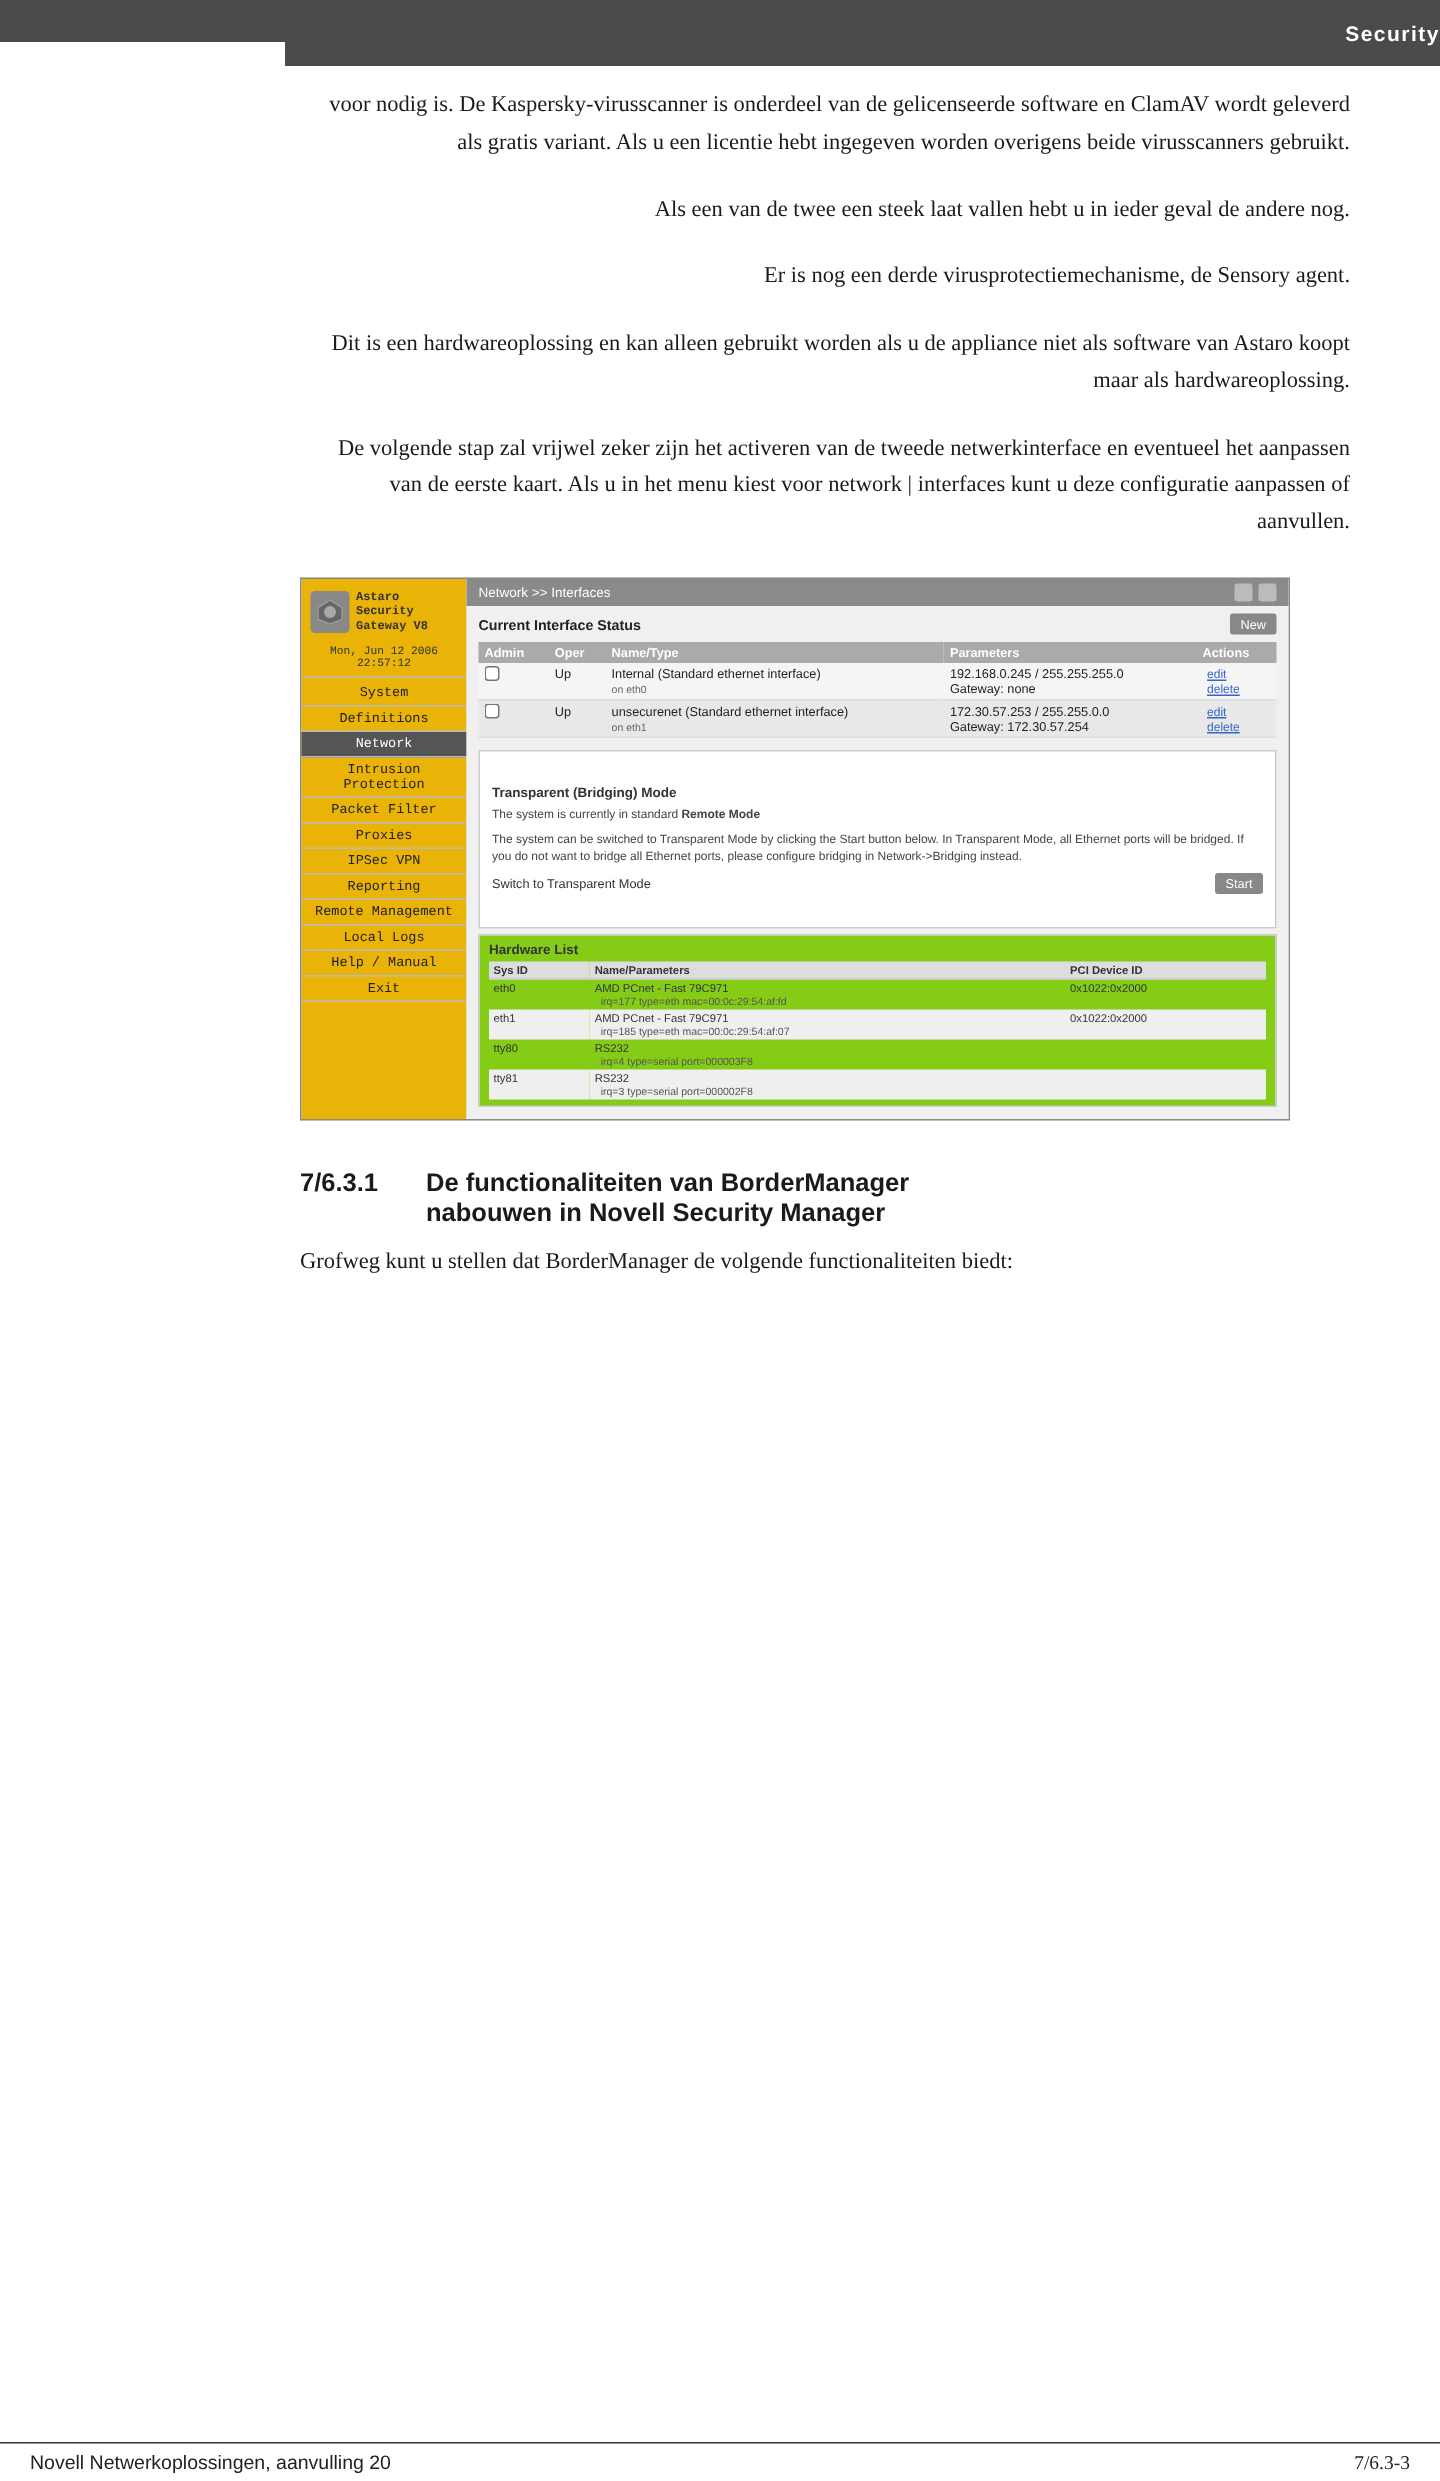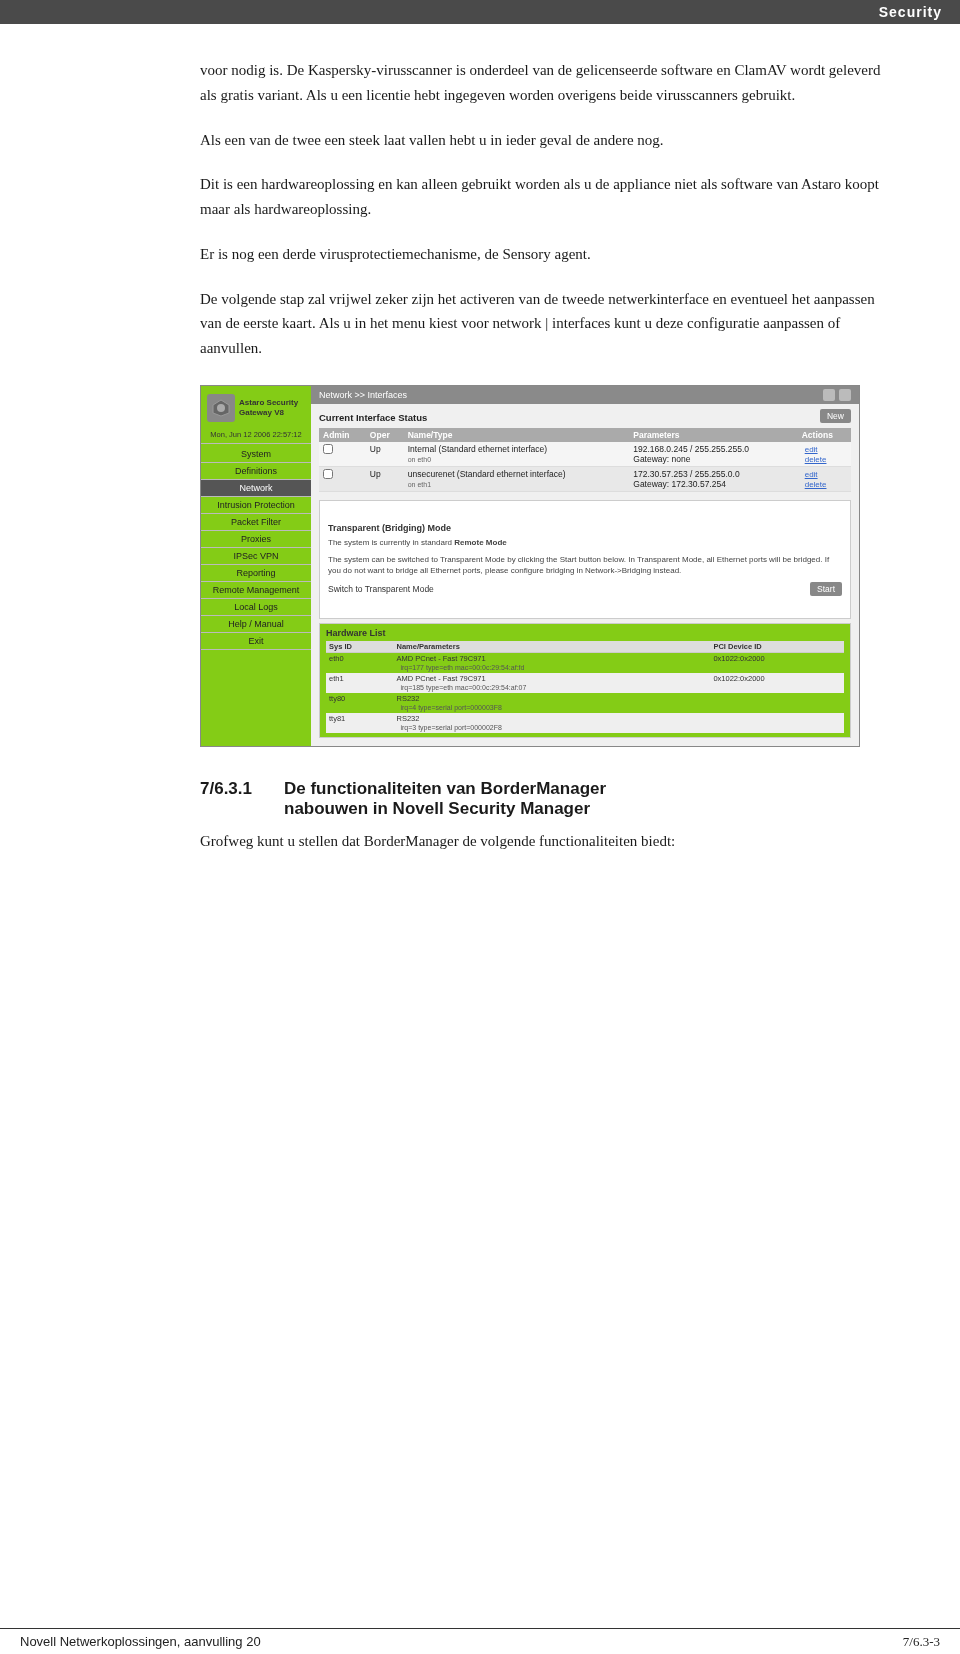--- a/index.html
+++ b/index.html
@@ -11,26 +11,25 @@
       font-size: 15px;
       color: #1a1a1a;
       position: relative;
     }
 
     
     .header-bar {
       position: absolute;
       top: 0; right: 0;
       width: 960px;
-      height: 24px;
+      height: 44px;
       background: #4a4a4a;
       display: flex;
       align-items: center;
       justify-content: flex-end;
-      padding-right: 18px;
     }
     .header-title {
       color: #ffffff;
       font-size: 14px;
       font-family: Arial, sans-serif;
       font-weight: bold;
       letter-spacing: 1px;
     }
 
     
@@ -43,42 +42,44 @@
 
     .body-text {
       line-height: 1.65;
       font-size: 15px;
       color: #1a1a1a;
       margin-bottom: 12px;
     }
 
     .section-gap {
       margin-bottom: 20px;
+      text-align: right;
     }
 
     
     .screenshot-box {
       border: 1px solid #888;
       margin: 24px 0 32px 0;
       background: #e8e8e8;
       width: 660px;
       font-family: Arial, sans-serif;
       font-size: 10px;
     }
 
     
     .ss-outer {
       display: flex;
       width: 100%;
     }
     .ss-sidebar {
       width: 110px;
-      background: #84cc16;
+      background: #eab308;
       min-height: 340px;
       flex-shrink: 0;
+      font-family: Liberation Mono, monospace;
     }
     .ss-sidebar-logo {
       padding: 8px 6px 4px 6px;
       display: flex;
       align-items: center;
     }
     .ss-logo-icon {
       width: 28px;
       height: 28px;
       background: #888;
@@ -330,22 +331,22 @@
 <div class="header-bar">
   <span class="header-title">Security</span>
 </div>
 
 <div class="book-margin"></div>
 
 <div class="main-content">
 
   <p class="body-text section-gap">voor nodig is. De Kaspersky-virusscanner is onderdeel van de gelicenseerde software en ClamAV wordt geleverd als gratis variant. Als u een licentie hebt ingegeven worden overigens beide virusscanners gebruikt.</p>
   <p class="body-text section-gap">Als een van de twee een steek laat vallen hebt u in ieder geval de andere nog.</p>
+  <p class="body-text section-gap">Er is nog een derde virusprotectiemechanisme, de Sensory agent.</p>
   <p class="body-text section-gap">Dit is een hardwareoplossing en kan alleen gebruikt worden als u de appliance niet als software van Astaro koopt maar als hardwareoplossing.</p>
-  <p class="body-text section-gap">Er is nog een derde virusprotectiemechanisme, de Sensory agent.</p>
   <p class="body-text section-gap">De volgende stap zal vrijwel zeker zijn het activeren van de tweede netwerkinterface en eventueel het aanpassen van de eerste kaart. Als u in het menu kiest voor network | interfaces kunt u deze configuratie aanpassen of aanvullen.</p>
 
   <div class="screenshot-box">
     <div class="ss-outer">
 
       <div class="ss-sidebar">
         <div class="ss-sidebar-logo">
           <div class="ss-logo-icon">
             <svg width="20" height="20" viewBox="0 0 20 20">
               <polygon points="10,2 18,7 18,15 10,18 2,15 2,7" fill="#666" stroke="#999" stroke-width="1"></polygon>

